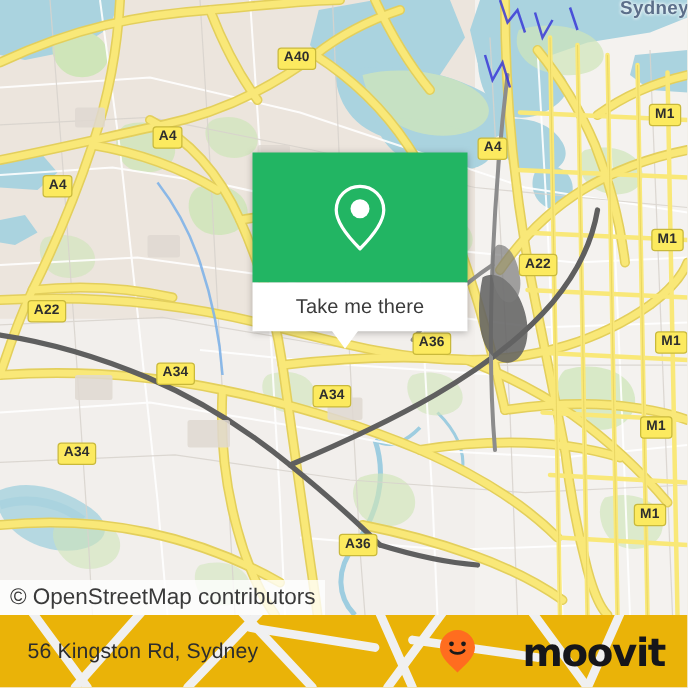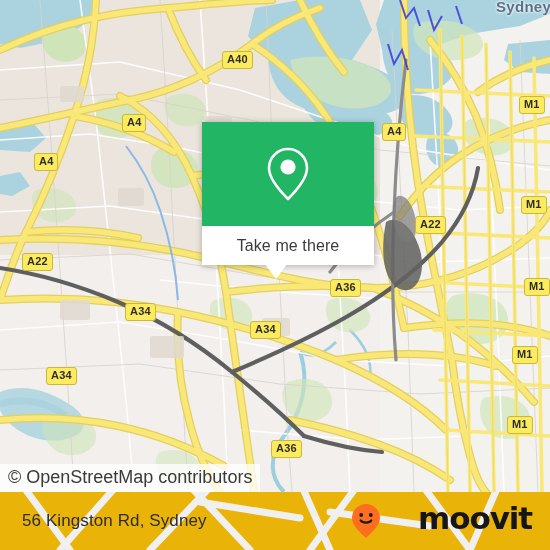--- a/index.html
+++ b/index.html
@@ -25,21 +25,20 @@
     border:1.5px solid #c9b93b;
     border-radius:3px;
     color:#2e2e2e;
     font-size:11px;
     font-weight:bold;
     line-height:13px;
     padding:1px 4px 2px 4px;
     letter-spacing:.2px;
     font-family:"Liberation Sans", sans-serif;
     white-space:nowrap;
-    margin-top:13px;
   }
   .citylabel{
     position:absolute;
     color:#5c6f8a;
     font-size:15px;
     font-weight:bold;
     letter-spacing:.3px;
     text-shadow:0 0 3px rgba(255,255,255,.9),0 0 3px rgba(255,255,255,.9);
     white-space:nowrap;
   }
@@ -88,21 +87,21 @@
     background:#eab308;
     overflow:hidden;
   }
   .footer-wm{position:absolute;left:0;top:0;}
   .footer-addr{
     position:absolute;left:22px;top:50%;transform:translateY(-50%);
     font-size:17px;color:#2d2d2d;letter-spacing:.1px;white-space:nowrap;
   }
   .footer-logo{
     position:absolute;right:18px;top:50%;transform:translateY(-50%);
-    display:flex;align-items:flex-start;gap:36px;
+    display:flex;align-items:flex-end;gap:36px;
   }
   .footer-logo .wordmark{
     font-size:31px;font-weight:bold;color:#16161a;
     letter-spacing:-1.1px;line-height:31px;margin-left:1px;
     font-family:"DejaVu Sans", sans-serif;
   }
 </style>
 </head>
 <body>
 

